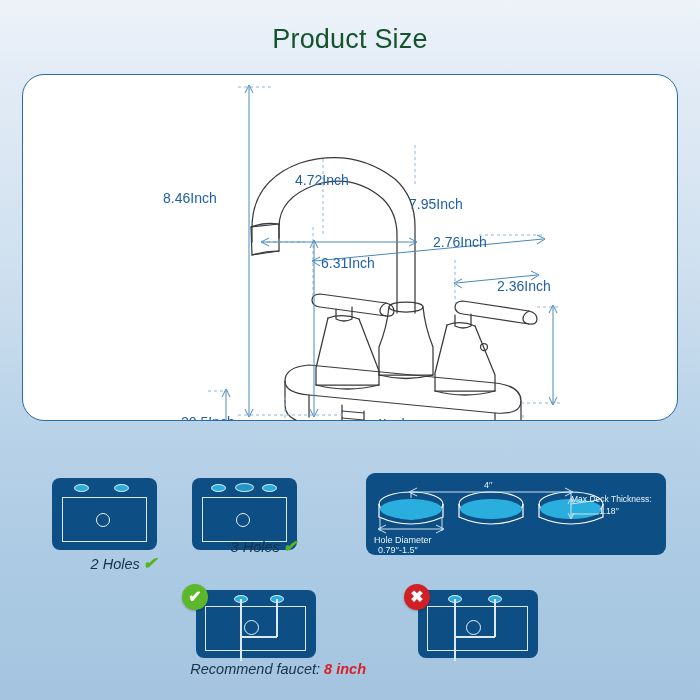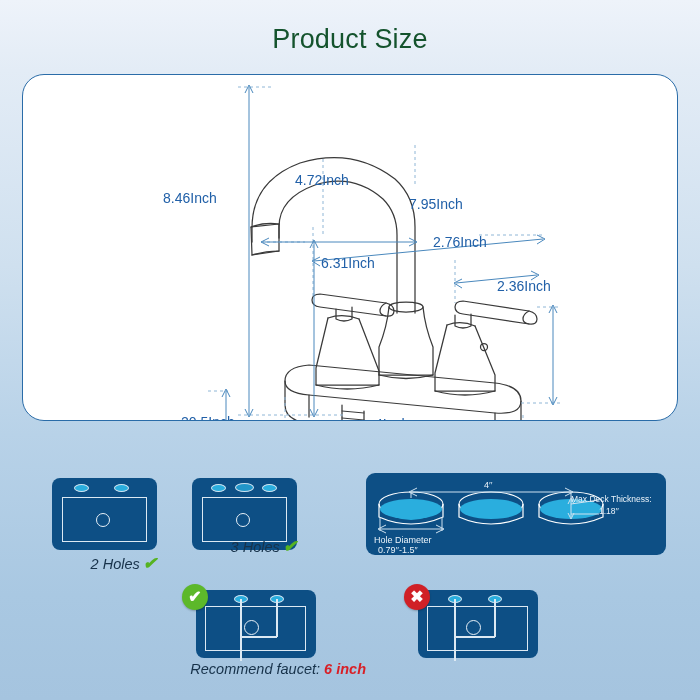--- a/index.html
+++ b/index.html
@@ -285,21 +285,21 @@
     <div class="hole" style="left:38px;top:5px;width:14px;height:8px;"></div>
     <div class="hole" style="left:74px;top:5px;width:14px;height:8px;"></div>
     <div class="basin" style="left:9px;top:16px;width:101px;height:45px;"></div>
     <div class="drain" style="left:48px;top:30px;width:15px;height:15px;"></div>
     <div style="position:absolute;left:44px;top:9px;width:1.5px;height:62px;background:#dce9f3;"></div>
     <div style="position:absolute;left:80px;top:9px;width:1.5px;height:38px;background:#dce9f3;"></div>
     <div style="position:absolute;left:44px;top:46px;width:37px;height:1.5px;background:#dce9f3;"></div>
   </div>
   <div class="caption" style="left:146px;top:661px;width:220px;">
     <span>Recommend faucet:</span>
-    <span class="redtext">6 inch</span>
+    <span class="redtext">8 inch</span>
   </div>
 
   <div class="badge no" style="left:404px;top:584px;">✖</div>
   <div class="sink" style="left:418px;top:590px;width:120px;height:68px;">
     <div class="hole" style="left:30px;top:5px;width:14px;height:8px;"></div>
     <div class="hole" style="left:70px;top:5px;width:14px;height:8px;"></div>
     <div class="basin" style="left:9px;top:16px;width:101px;height:45px;"></div>
     <div class="drain" style="left:48px;top:30px;width:15px;height:15px;"></div>
     <div style="position:absolute;left:36px;top:9px;width:1.5px;height:62px;background:#dce9f3;"></div>
     <div style="position:absolute;left:76px;top:9px;width:1.5px;height:38px;background:#dce9f3;"></div>

